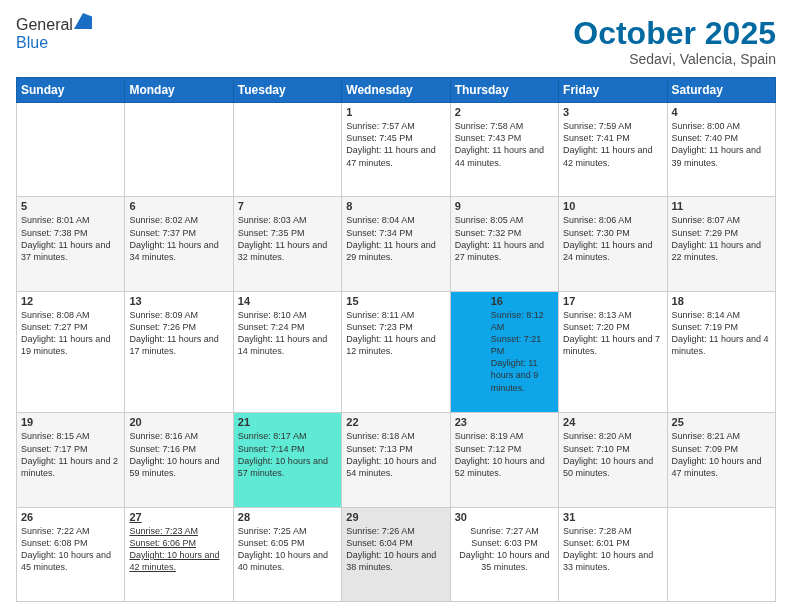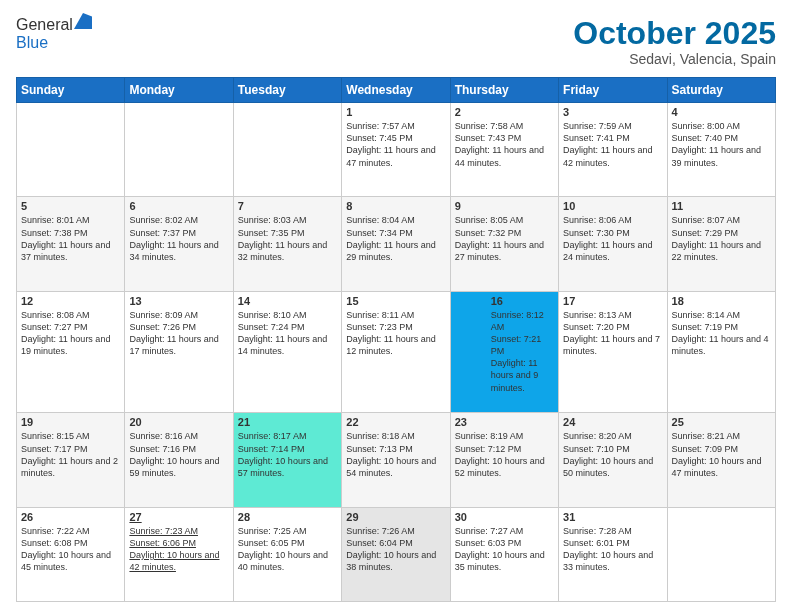--- a/index.html
+++ b/index.html
@@ -310,21 +310,21 @@
 Daylight: 10 hours and 40 minutes.</div>
           </td>
           <td style="background: #e5e5e5;">
             <span class="day-number">29</span>
             <div class="day-info" style="white-space: pre-line;">Sunrise: 7:26 AM
 Sunset: 6:04 PM
 Daylight: 10 hours and 38 minutes.</div>
           </td>
           <td style="background: rgb(255, 255, 255);">
             <span class="day-number">30</span>
-            <div class="day-info" style="white-space: pre-line;">Sunrise: 7:27 AM
+            <div class="day-info" style="white-space: pre-line; text-align: center;">Sunrise: 7:27 AM
 Sunset: 6:03 PM
 Daylight: 10 hours and 35 minutes.</div>
           </td>
           <td style="background: rgb(255, 255, 255);">
             <span class="day-number">31</span>
             <div class="day-info" style="white-space: pre-line;">Sunrise: 7:28 AM
 Sunset: 6:01 PM
 Daylight: 10 hours and 33 minutes.</div>
           </td>
           <td class="empty-cell" style="background: rgb(255, 255, 255);"></td>

